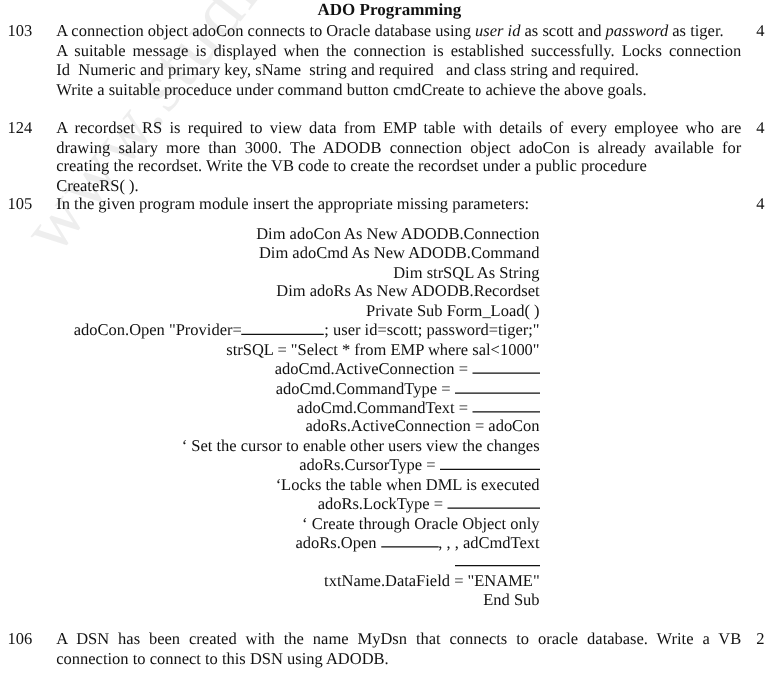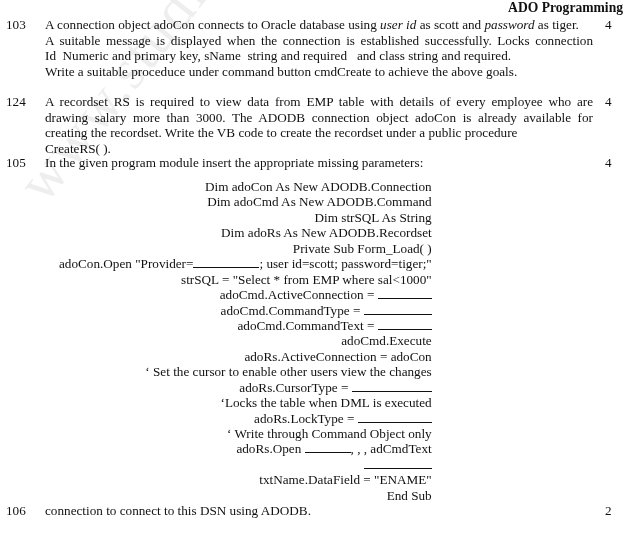--- a/index.html
+++ b/index.html
@@ -19,21 +19,21 @@
     .page {
       position: relative;
       width: 623px;
       height: 538px;
     }
     .title {
       position: absolute;
       left: 0;
       width: 623px;
       top: 0px;
-      text-align: right;
+      text-align: center;
       font-weight: bold;
       font-size: 13.6px;
       line-height: 16px;
     }
     .q {
       position: absolute;
       left: 0;
       width: 623px;
     }
     .qno {
@@ -144,35 +144,35 @@
       <span class="cl">Dim adoCon As New ADODB.Connection</span>
       <span class="cl">Dim adoCmd As New ADODB.Command</span>
       <span class="cl">Dim strSQL As String</span>
       <span class="cl">Dim adoRs As New ADODB.Recordset</span>
       <span class="cl">Private Sub Form_Load( )</span>
       <span class="cl"><span>adoCon.Open "Provider=</span><span class="blank" style="width:66px;"></span><span>; user id=scott; password=tiger;"</span></span>
       <span class="cl">strSQL = "Select * from EMP where sal&lt;1000"</span>
       <span class="cl"><span>adoCmd.ActiveConnection = </span><span class="blank" style="width:54px;"></span></span>
       <span class="cl"><span>adoCmd.CommandType = </span><span class="blank" style="width:68px;"></span></span>
       <span class="cl"><span>adoCmd.CommandText = </span><span class="blank" style="width:54px;"></span></span>
-      <span class="cl">adoCmd.Execute</span>
       <span class="cl">adoRs.ActiveConnection = adoCon</span>
       <span class="cl">‘ Set the cursor to enable other users view the changes</span>
       <span class="cl"><span>adoRs.CursorType = </span><span class="blank" style="width:80px;"></span></span>
       <span class="cl">‘Locks the table when DML is executed</span>
       <span class="cl"><span>adoRs.LockType = </span><span class="blank" style="width:74px;"></span></span>
-      <span class="cl">‘ Write through Command Object only</span>
+      <span class="cl">‘ Create through Oracle Object only</span>
       <span class="cl"><span>adoRs.Open </span><span class="blank" style="width:46px;"></span><span>, , , adCmdText</span></span>
       <span class="cl"><span class="blank" style="width:68px;"></span></span>
       <span class="cl">txtName.DataField = "ENAME"</span>
       <span class="cl">End Sub</span>
     </div>
   </div>
 
   <div class="q" style="top:503px;">
     <span class="qno">106</span>
     <div class="qbody">
+      <span class="line just-line">A DSN has been created with the name MyDsn that connects to oracle database. Write a VB</span>
       <span class="line">connection to connect to this DSN using ADODB.</span>
     </div>
     <span class="qmarks">2</span>
   </div>
 
 </div>
 
 </body></html>

